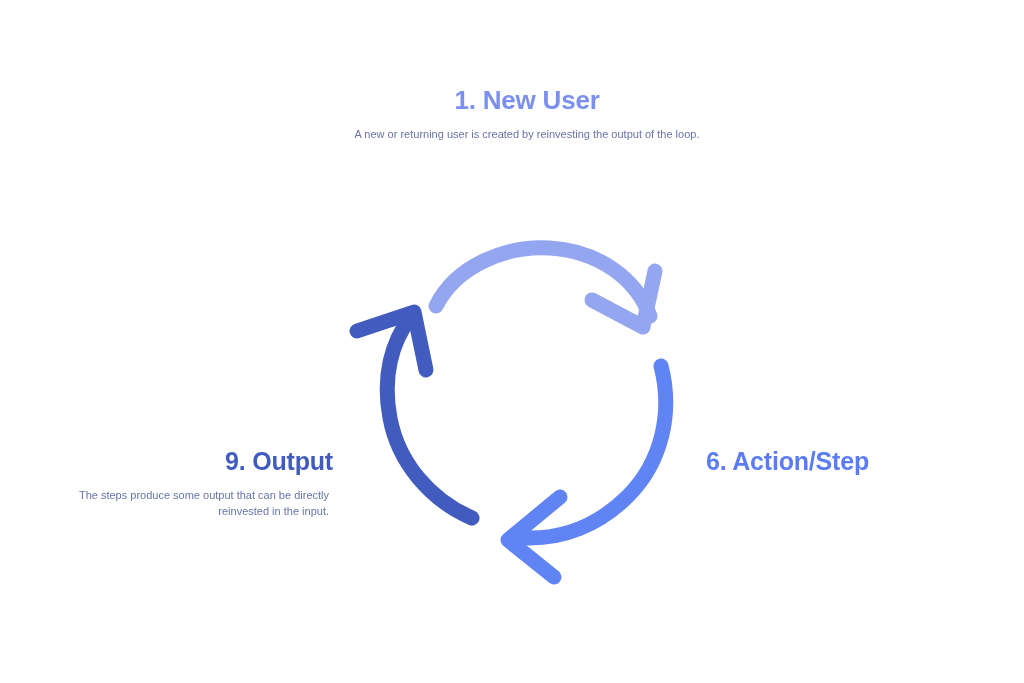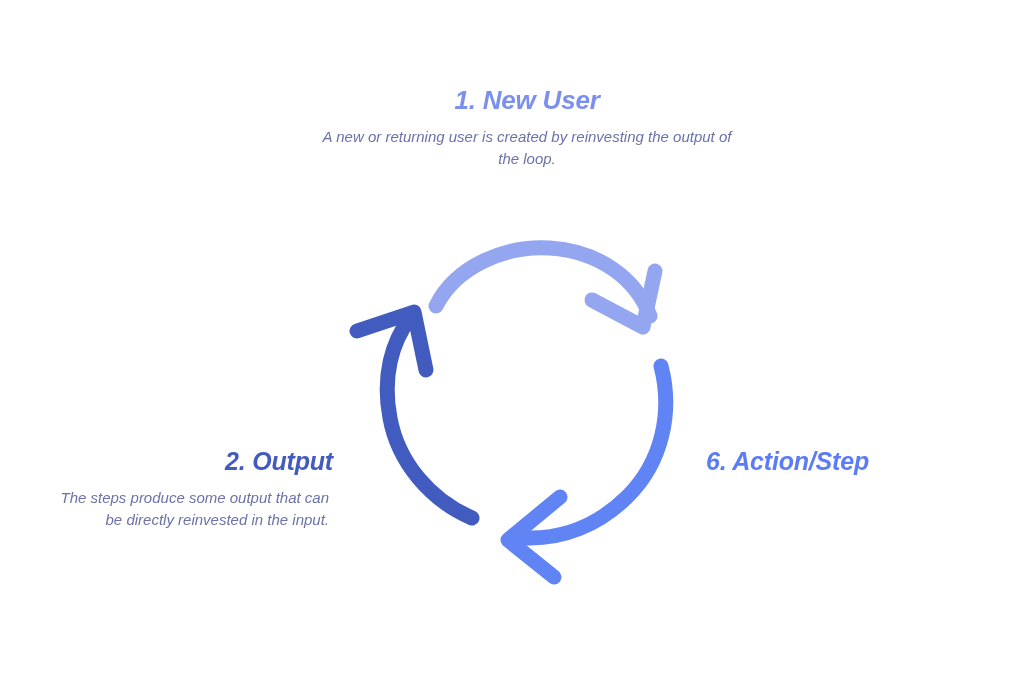--- a/index.html
+++ b/index.html
@@ -29,31 +29,30 @@
     left: 330px;
     top: 230px;
     width: 380px;
     height: 370px;
     overflow: visible;
   }
 
   
   .step {
     position: absolute;
-    font-style: italic;
   }
   .step-title {
     font-weight: bold;
     letter-spacing: -0.2px;
     margin: 0 0 11px 0;
     line-height: 1.1;
   }
   .step-desc {
     margin: 4px;
-    font-size: 15px;
+    font-size: 11px;
     line-height: 1.52;
     color: #6c72a8;
   }
 
   
   .step-new-user {
     left: 312px;
     top: 86px;
     width: 430px;
     text-align: center;
@@ -114,17 +113,17 @@
   <div class="step step-new-user">
     <h2 class="step-title" style="color: rgb(123, 143, 239);">1. New User</h2>
     <p class="step-desc" style="color: rgb(108, 114, 168);">A new or returning user is created by reinvesting the output of the loop.</p>
   </div>
 
   <div class="step step-action">
     <h2 class="step-title">6. Action/Step</h2>
   </div>
 
   <div class="step step-output">
-    <h2 class="step-title" style="color: rgb(66, 91, 191);">2. Output</h2>
+    <h2 class="step-title" style="color: rgb(66, 91, 191);">9. Output</h2>
     <p class="step-desc" style="color: rgb(108, 114, 168);">The steps produce some output that can be directly reinvested in the input.</p>
   </div>
 
 </div>
 
 </body></html>

